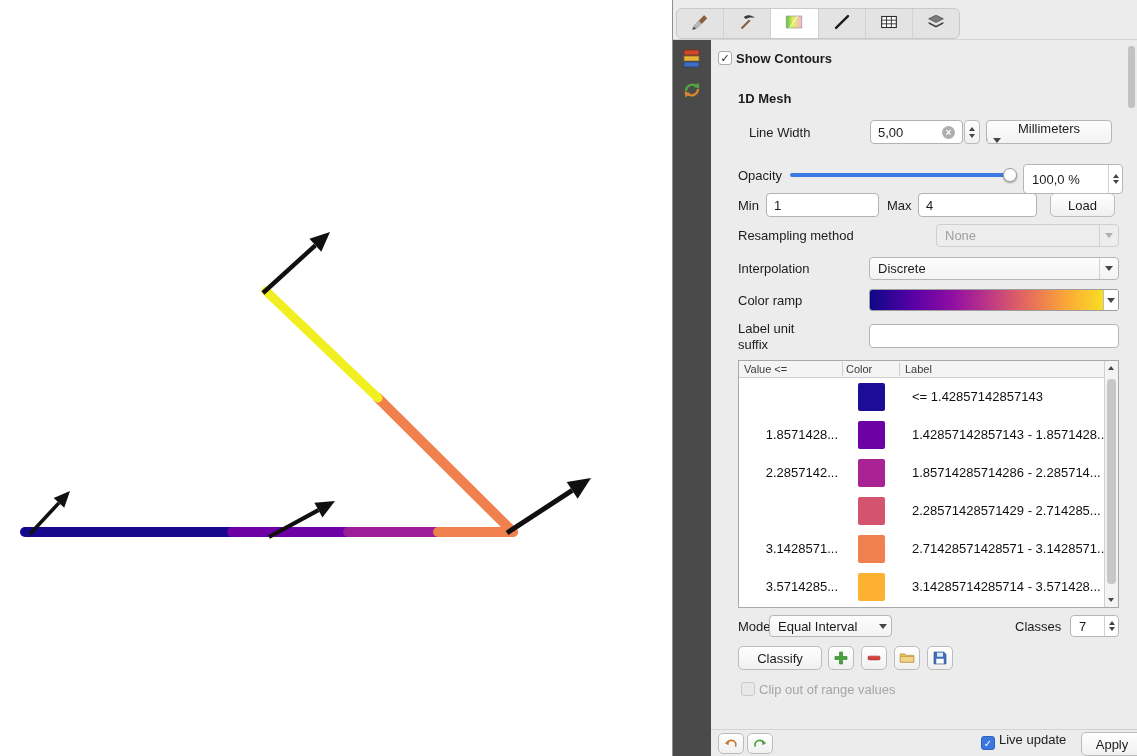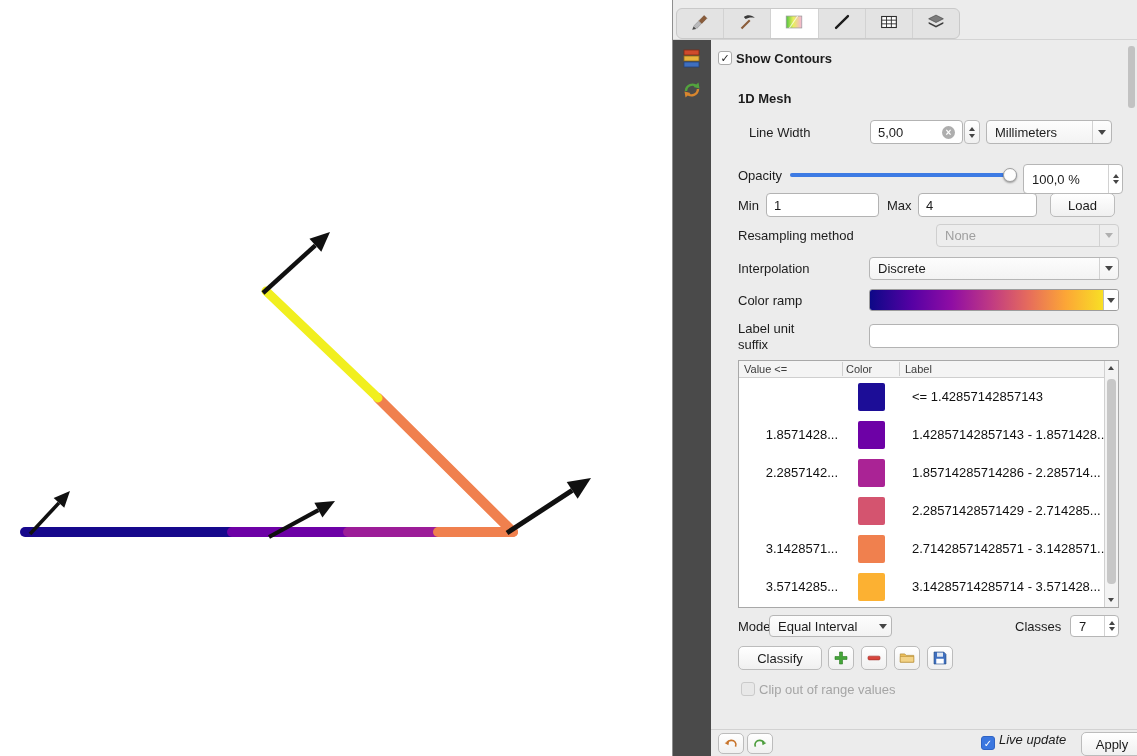--- a/index.html
+++ b/index.html
@@ -173,21 +173,21 @@
 
   <div class="abs lbl" style="left:76px; top:125px;">Line Width</div>
   <div class="abs input" style="left:197px; top:120px; width:93px; height:24px;">
     <span style="flex:1;">5,00</span>
     <span class="clear-ic">×</span>
   </div>
   <div class="abs stepper" style="left:291px; top:120px; width:16px; height:24px;">
     <span class="tri-u-s"></span>
     <span class="tri-d-s"></span>
   </div>
-  <div class="abs combo" style="left:313px; top:120px; width:126px; height:24px;">
+  <div class="abs combo" style="left:313px; top:120px; width:126px; height:24px;flex-direction:column;">
     <span class="val">Millimeters</span>
     <span class="arrbox">
         <span class="tri-d"></span>
       </span>
   </div>
 
   <div class="abs lbl" style="left:65px; top:168px;">Opacity</div>
   <div class="abs" style="left:117px; top:166px; width:227px; height:18px;">
     <div class="slider-track">
       <div class="slider-fill" style="width: 100%;"></div>
@@ -339,17 +339,17 @@
   </div>
   <div class="abs iconbtn" style="left:74px; top:733px; width:26px; height:21px;">
     <svg viewBox="0 0 24 24">
       <path d="M17.5 10 C15 6.5 9 6 6.5 9.5 C5.2 11.3 5 13.5 6 15.5" fill="none" stroke="#4f9e3f" stroke-width="2.2"></path>
       <polygon points="20.5,10.5 14.5,8.2 15.4,13.6" fill="#4f9e3f"></polygon>
     </svg>
   </div>
   <div class="abs cb blue" style="left:308px; top:736px;">
     <span>✓</span>
   </div>
-  <div class="abs lbl" style="left:326px; top:732px;font-style:italic;">Live update</div>
+  <div class="abs lbl" style="left:326px; top:732px;">Live update</div>
   <div class="abs btn" style="left:408px; top:732px; width:62px; height:24px;">Apply</div>
 
   <div class="vthumb"></div>
 </div>
 
 </body></html>

